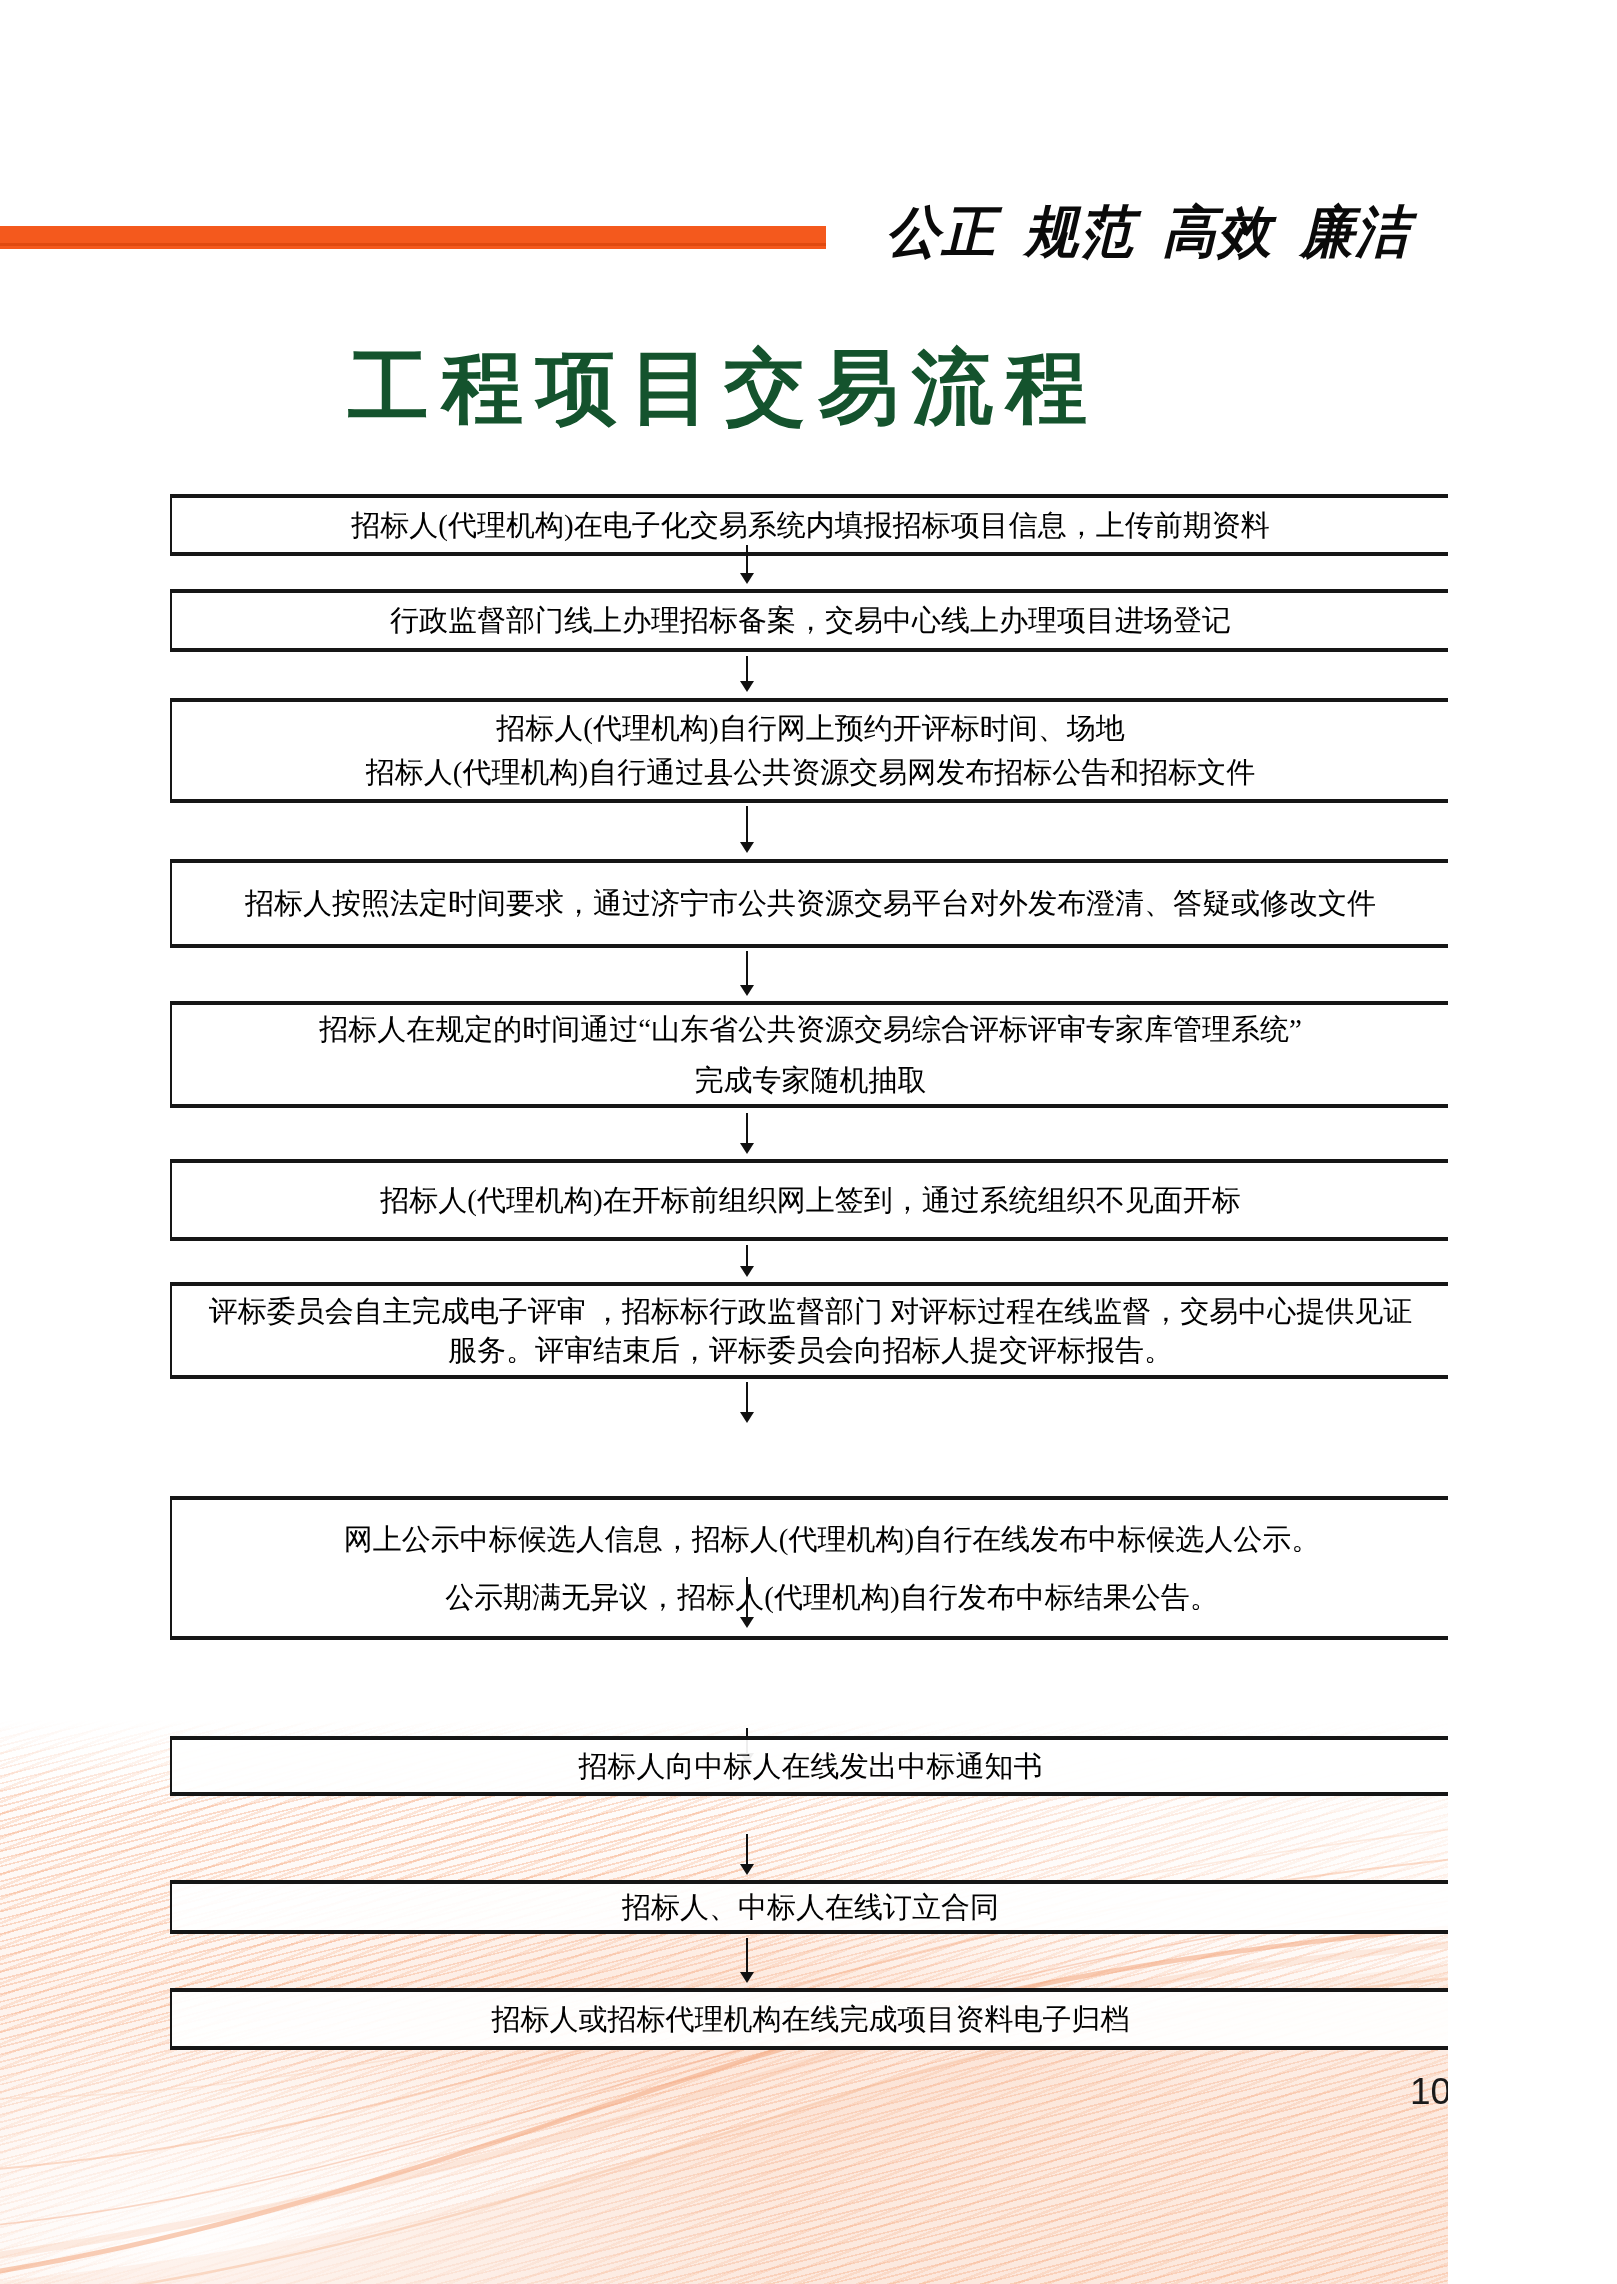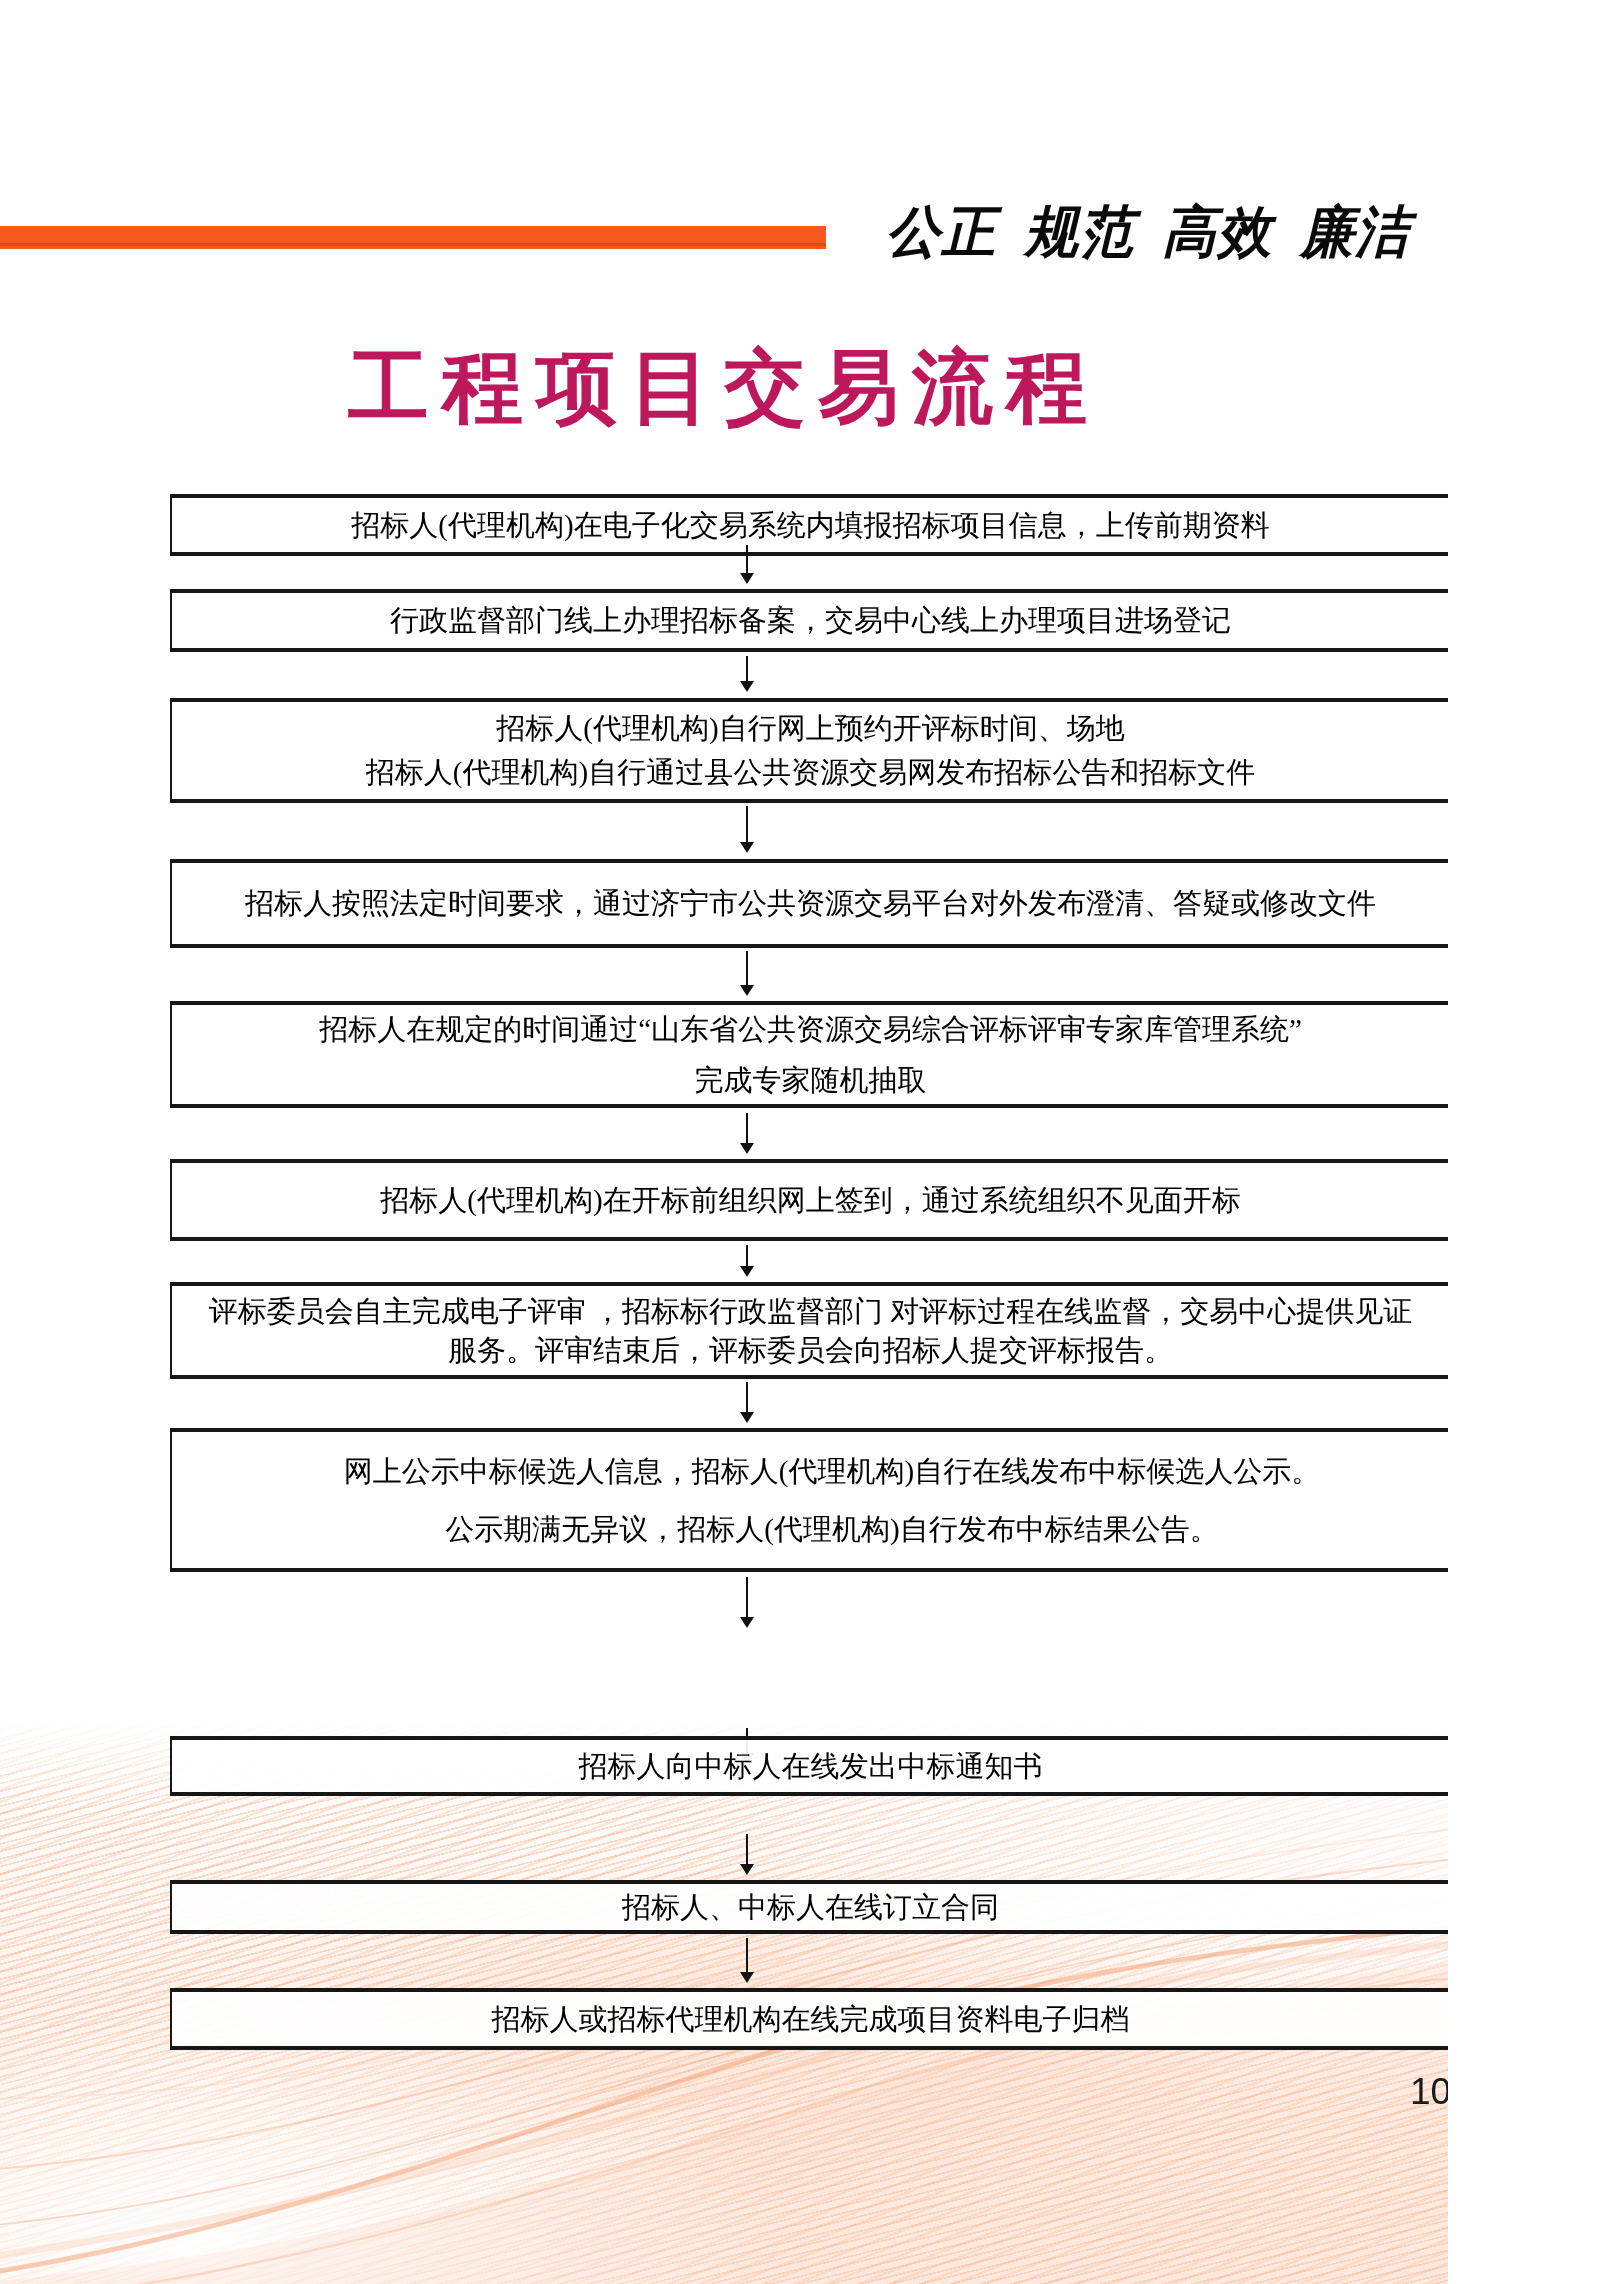--- a/index.html
+++ b/index.html
@@ -45,21 +45,21 @@
     position:absolute;
     top:342px;
     left:0;
     width:100%;
     text-align:center;
     font-family:"Liberation Sans","DejaVu Sans",sans-serif;
     font-weight:bold;
     font-size:81px;
     line-height:90px;
     letter-spacing:13px;
-    color:#be185d;
+    color:#14532d;
     z-index:2;
   }
 
   
   .flow{position:absolute;inset:0;z-index:2;}
   .box{
     position:absolute;
     left:170px;
     width:1281px;
     box-sizing:border-box;
@@ -180,21 +180,21 @@
       <div class="arrow" style="top: 1113px; height: 31px;"></div>
       <div class="box" style="top: 1159px; height: 82px;">
         <div class="line">招标人(代理机构)在开标前组织网上签到，通过系统组织不见面开标</div>
       </div>
       <div class="arrow" style="top: 1245px; height: 22px;"></div>
       <div class="box" style="top: 1282px; height: 97px; row-gap: 4px;">
         <div class="line">评标委员会自主完成电子评审 ，招标标行政监督部门 对评标过程在线监督，交易中心提供见证</div>
         <div class="line">服务。评审结束后，评标委员会向招标人提交评标报告。</div>
       </div>
       <div class="arrow" style="top: 1382px; height: 31px;"></div>
-      <div class="box" style="top: 1428px; height: 144px; row-gap: 23px; padding-left: 43px;">
+      <div class="box" style="top: 1496px; height: 144px; row-gap: 23px; padding-left: 43px;">
         <div class="line">网上公示中标候选人信息，招标人(代理机构)自行在线发布中标候选人公示。</div>
         <div class="line">公示期满无异议，招标人(代理机构)自行发布中标结果公告。</div>
       </div>
       <div class="arrow" style="top: 1577px; height: 41px;"></div>
       <div class="arrow" style="top: 1728px; height: 26.6px;"></div>
       <div class="box" style="top: 1728px; height: 60px; margin-top: 8px;">
         <div class="line">招标人向中标人在线发出中标通知书</div>
       </div>
       <div class="arrow" style="top: 1834px; height: 31px;"></div>
       <div class="box" style="top: 1880px; height: 54px;">

